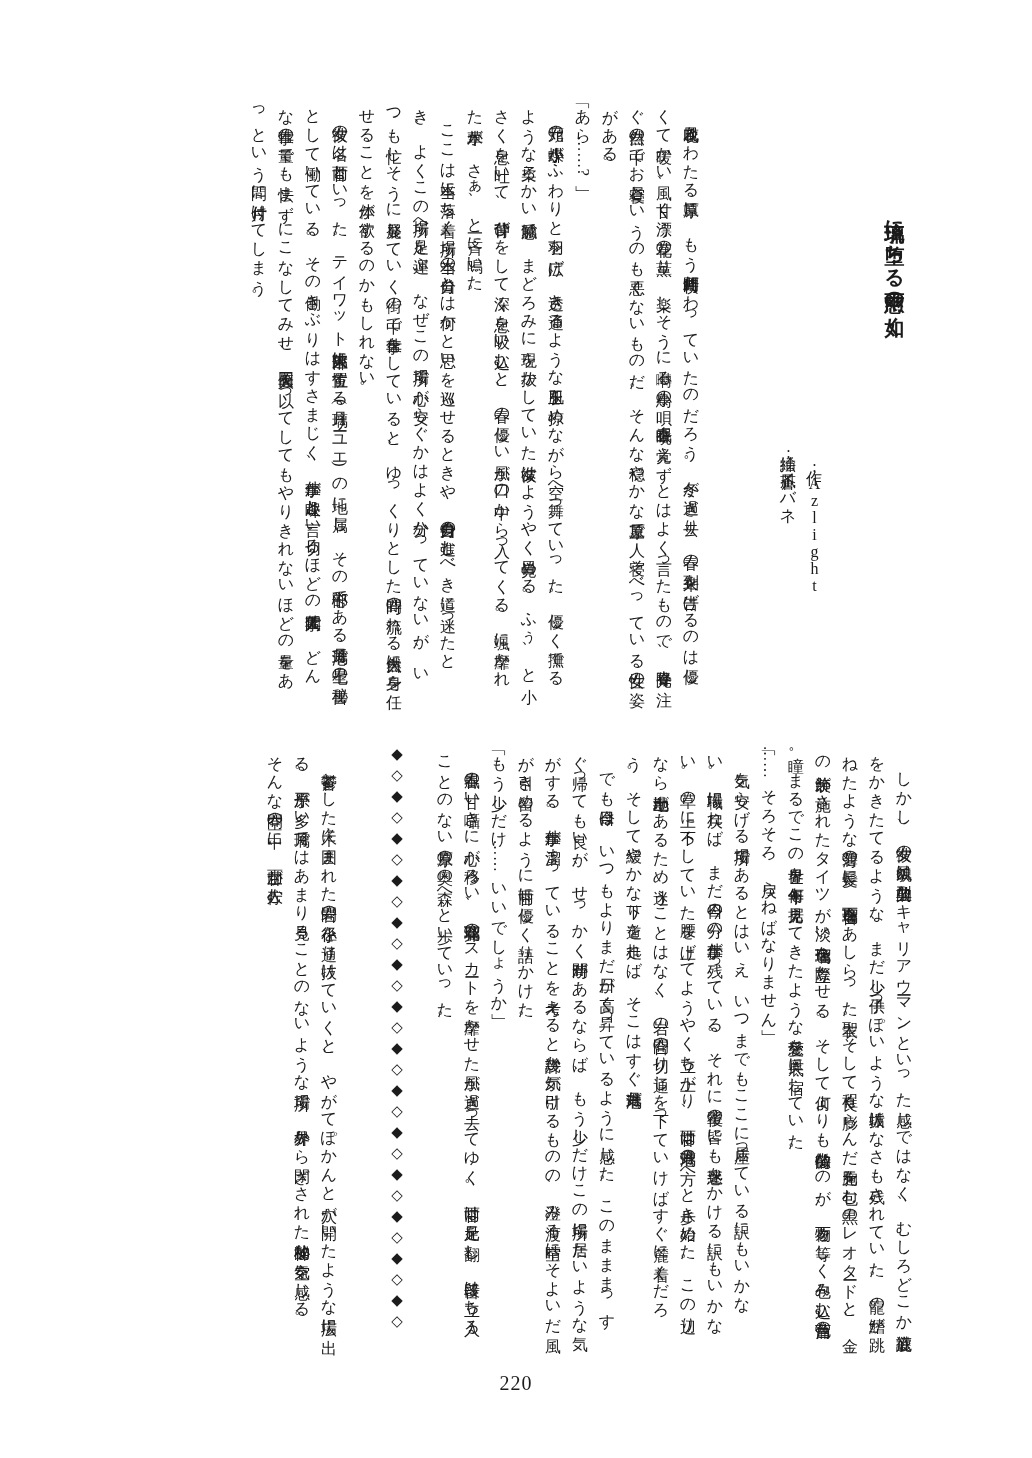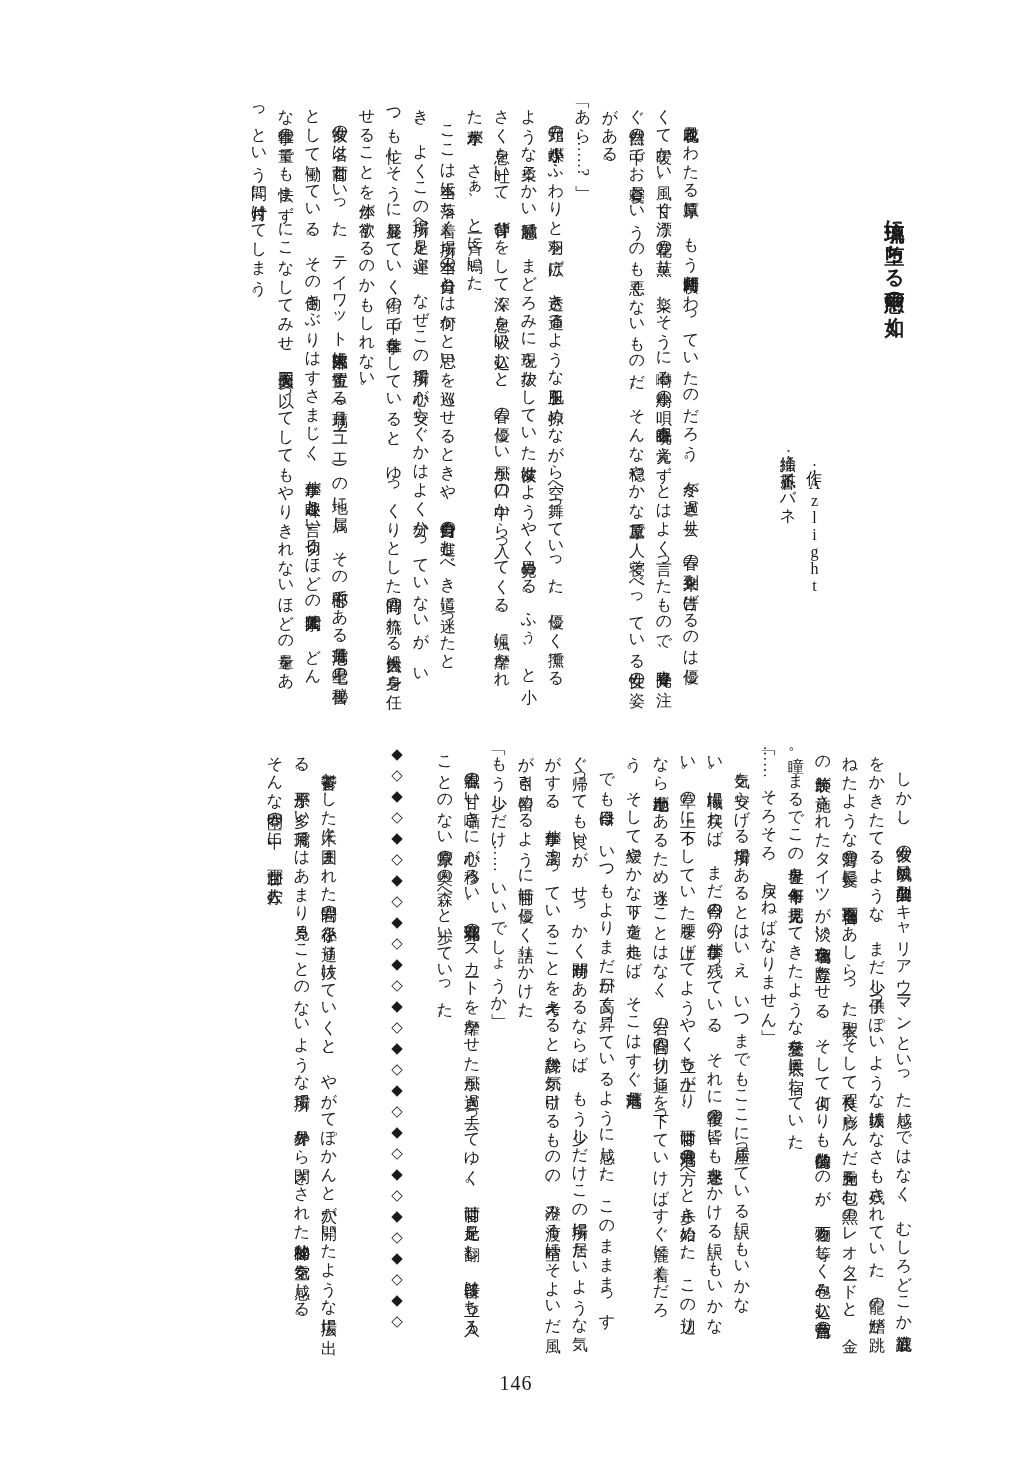--- a/index.html
+++ b/index.html
@@ -73,15 +73,15 @@
     <p class="para indent">しかし、彼女の風貌は典型的なキャリアウーマンといった感じではなく、むしろどこか庇護欲をかきたてるような、まだ少し子供っぽいような垢抜けなさも残されていた。龍の鰭が跳ねたような薄碧の長髪に、瑠璃百合をあしらった聖衣。そして程良く膨らんだ胸元を包む黒のレオタードと、金の装飾が施されたタイツが淡い瑠璃色を際立たせる。そして何よりも特徴的なのが、万物を等しく包み込む菖蒲色の瞳。まるでこの世界を何十年も見据えてきたような慈愛を奥底に宿していた。</p>
     <p class="para">「……そろそろ、戻らねばなりません」</p>
     <p class="para indent">気を安らげる場所であるとはいえ、いつまでもここに居座っている訳にもいかない。職場に戻れば、まだ今日の分の仕事が残っている。それに後輩の皆にも迷惑をかける訳にもいかない。草の上に下ろしていた腰を上げてようやく立ち上がり、甘雨は璃月港の方へと歩き始めた。この辺りなら土地勘があるため迷うことはなく、岩の合間の切り通しを下っていけばすぐ麓に着くだろう。そして緩やかな下り道を走れば、そこはすぐ璃月港だ。</p>
     <p class="para indent">でも今日は、いつもよりまだ日が高く昇っているように感じた。このまままっすぐ帰っても良いが、せっかく時間があるならば、もう少しだけこの場所に居たいような気がする。仕事が溜まっていることを考えると幾許か気が引けるものの、澄み渡る晴空にそよいだ風が引き留めるように甘雨に優しく語りかけた。</p>
     <p class="para">「もう少しだけ……いいでしょうか」</p>
     <p class="para indent">春風の甘い囁きに心が移ろい、瑠璃花弁のスカートを靡かせた風が過ぎ去ってゆく。甘雨は足元を翻し、普段は立ち入ることのない草原の奥の森へと歩いていった。</p>
     <p class="divider">◆◇◆◇◆◇◆◇◆◇◆◇◆◇◆◇◆◇◆◇◆◇◆◇◆◇◆◇</p>
     <p class="para indent">鬱蒼とした木々に囲まれた岩間の小径を通り抜けていくと、やがてぽかんと穴が開いたような広場に出る。平原が多い璃月ではあまり見ることのないような場所で、外界から閉ざされた神秘的な空気を感じる。そんな空間の中に、甘雨が一人佇む。</p>
   </div>
 
-  <div class="page-number">146</div>
+  <div class="page-number">220</div>
 
 </div>
 
 </body></html>

